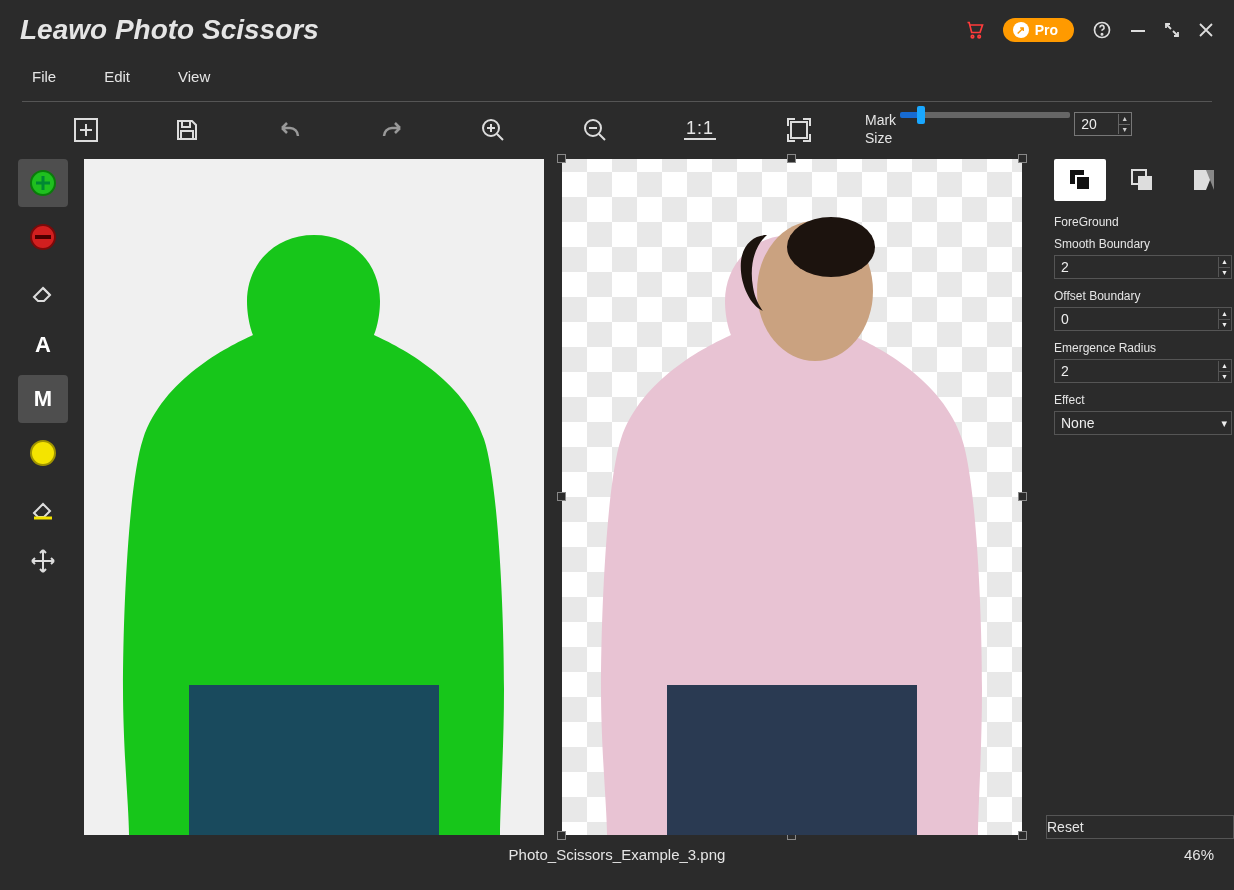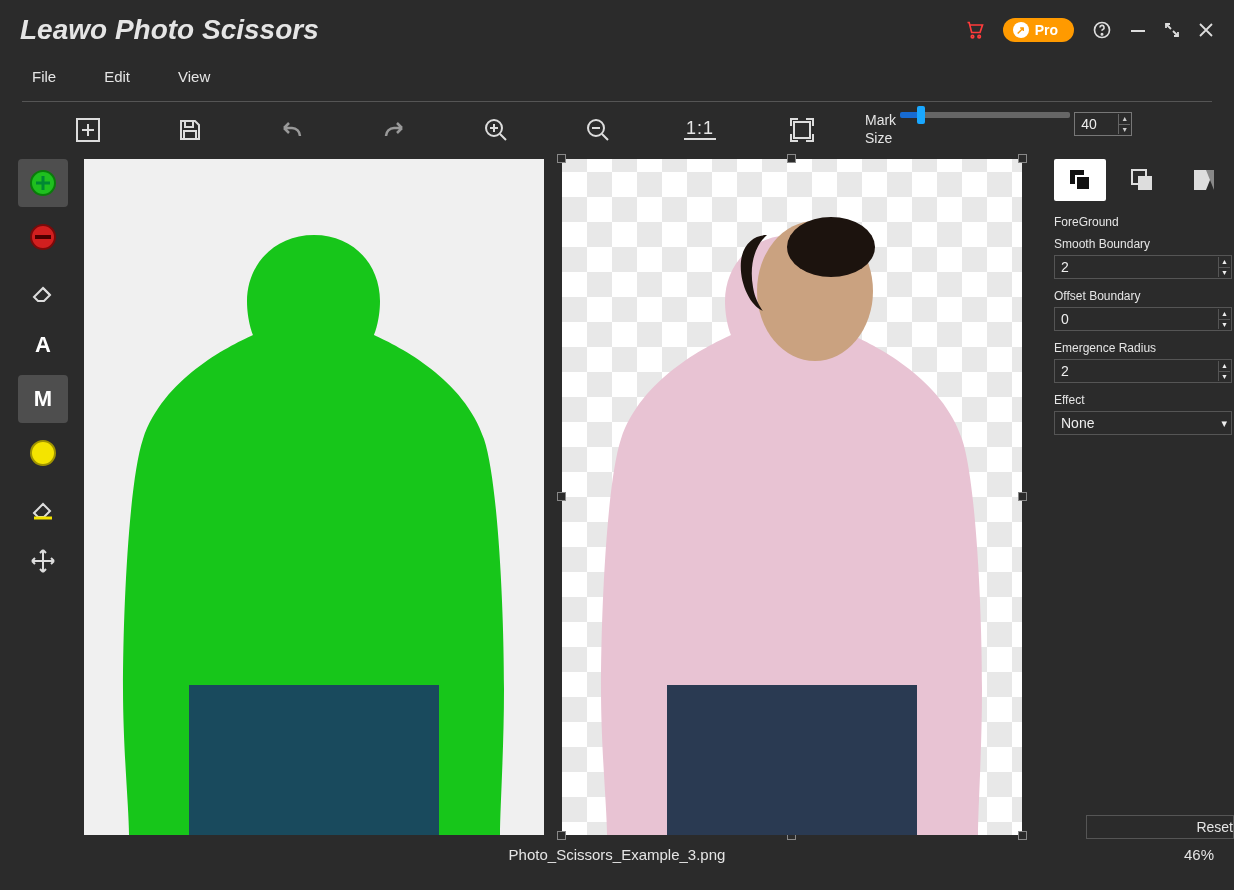--- a/index.html
+++ b/index.html
@@ -7,21 +7,21 @@
   .titlebar { display: flex; align-items: center; justify-content: space-between; padding: 14px 20px 4px 20px; }
   .app-title { font-size: 28px; font-weight: 600; font-style: italic; }
   .titlebar-right { display: flex; align-items: center; gap: 18px; }
   .icon-btn { display: flex; align-items: center; justify-content: center; cursor: pointer; color: #ddd; }
   .pro-badge { display: flex; align-items: center; gap: 6px; background: #ff9a00; color: #fff; font-weight: 700; padding: 4px 16px 4px 10px; border-radius: 14px; font-size: 14px; }
   .pro-badge .upcircle { width: 16px; height: 16px; border-radius: 50%; background: #fff; display: flex; align-items: center; justify-content: center; color: #ff9a00; font-size: 11px; font-weight: 900; }
   .menubar { display: flex; gap: 48px; padding: 18px 0 16px 32px; font-size: 15px; }
   .menubar span { cursor: pointer; }
   .hr { height: 1px; background: #555; margin: 0 22px; }
   .toolbar { display: flex; align-items: center; gap: 26px; padding: 10px 0 12px 28px; }
-  .tbtn { width: 32px; height: 32px; display: flex; align-items: center; justify-content: center; cursor: pointer; position: relative; margin-left: 44px; }
+  .tbtn { width: 32px; height: 32px; display: flex; align-items: center; cursor: pointer; position: relative; margin-left: 44px; }
   .ratio11 { font-size: 18px; letter-spacing: 1px; border-bottom: 2px solid #ddd; padding: 0 2px 1px 2px; line-height: 1; }
   .marksize { display: flex; align-items: flex-start; gap: 4px; margin-left: 21px; }
   .marksize .lbl { font-size: 14px; line-height: 1.25; }
   .slider-track { position: relative; width: 170px; height: 6px; background: linear-gradient(to right,#176bd3 0 12%, #666 12% 100%); border-radius: 2px; }
   .slider-thumb { position: absolute; left: 12%; top: 50%; transform: translate(-50%,-50%); width: 8px; height: 18px; background:#19a7ff; border-radius:2px; }
   .numbox { position: relative; width: 58px; height: 24px; border: 1px solid #777; background: #2b2b2b; color: #eee; display: flex; align-items: center; padding: 0 14px 0 6px; }
   .numbox .spin { position: absolute; right: 1px; top: 1px; bottom: 1px; width: 12px; display: flex; flex-direction: column; }
   .numbox .spin div { flex:1; display:flex; align-items:center; justify-content:center; font-size:7px; color:#ccc; border-left:1px solid #666; }
   .numbox .spin div:first-child { border-bottom:1px solid #666; }
   .workspace { display: flex; padding: 0 0 0 18px; height: 680px; }
@@ -36,21 +36,21 @@
   .props-panel { width: 184px; padding-left: 4px; display: flex; flex-direction: column; }
   .tabrow { display: flex; gap: 10px; margin-bottom: 10px; }
   .ptab { width: 52px; height: 42px; display:flex; align-items:center; justify-content:center; cursor:pointer; border-radius:2px; }
   .ptab.sel { background: #fff; }
   .plabel { font-size: 12px; margin: 4px 0 4px 0; }
   .pinput { position: relative; width: 178px; height: 24px; border: 1px solid #555; background: #2b2b2b; display:flex; align-items:center; padding: 0 16px 0 6px; margin-bottom: 6px; color:#eee; }
   .pinput .spinbox { position:absolute; right:1px; top:1px; bottom:1px; width:12px; display:flex; flex-direction:column; }
   .pinput .spinbox div { flex:1; display:flex; align-items:center; justify-content:center; font-size:7px; border-left:1px solid #555; }
   .pinput .spinbox div:first-child { border-bottom:1px solid #555; }
   .pinput.sel::after { content:"▾"; position:absolute; right:4px; font-size:11px; }
-  .reset-btn { width: 148px; height: 24px; border:1px solid #555; display:flex; align-items:center; justify-content:flex-end; cursor:pointer; margin-top:auto; align-self:flex-end; }
+  .reset-btn { width: 188px; height: 24px; border:1px solid #555; display:flex; align-items:center; justify-content:flex-start; cursor:pointer; margin-top:auto; align-self:flex-end; }
   .statusbar { margin-top: 4px; height: 22px; display:flex; align-items:center; justify-content:center; position:relative; font-size:15px; }
   .statusbar .zoom { position:absolute; right:20px; }
   .statusbar .fname { position:absolute; left:50%; transform:translateX(-50%); }
 </style>
 </head>
 <body>
 
 <div class="titlebar">
   <div class="app-title">Leawo Photo Scissors</div>
   <div class="titlebar-right">
@@ -145,21 +145,21 @@
   </div>
   <div class="marksize">
     <div class="lbl">
       <div>Mark</div>
       <div>Size</div>
     </div>
     <div class="slider-track">
       <div class="slider-thumb"></div>
     </div>
     <div class="numbox">
-      <span>40</span>
+      <span>20</span>
       <div class="spin">
           <div>▲</div>
           <div>▼</div>
         </div>
     </div>
   </div>
 </div>
 
 <div class="workspace">
 

